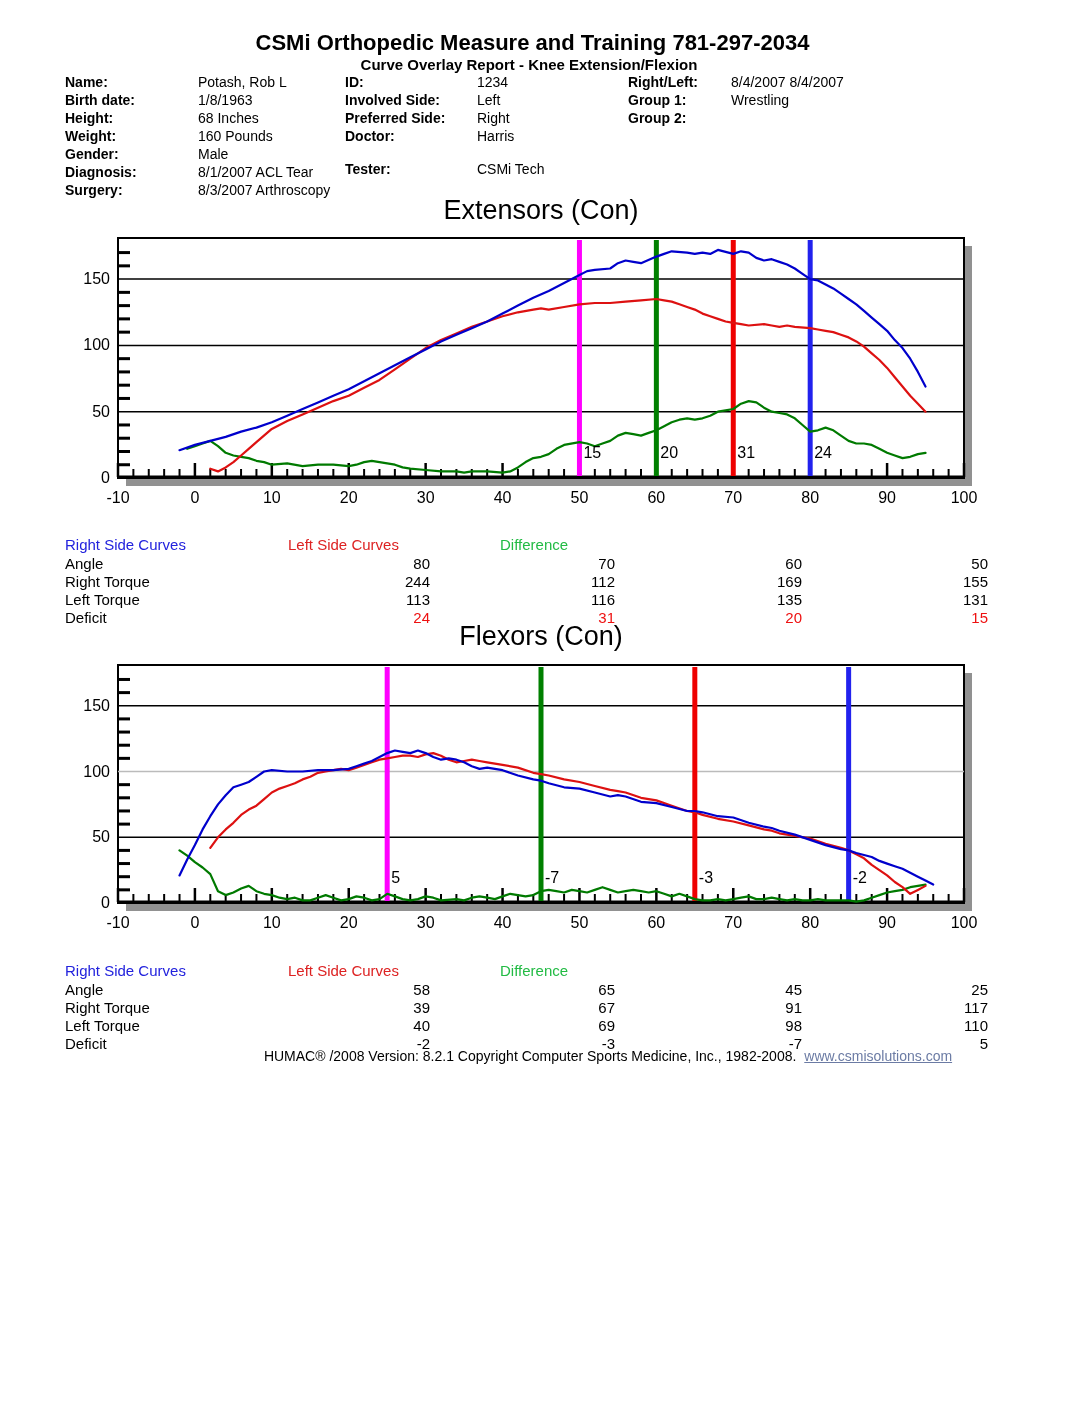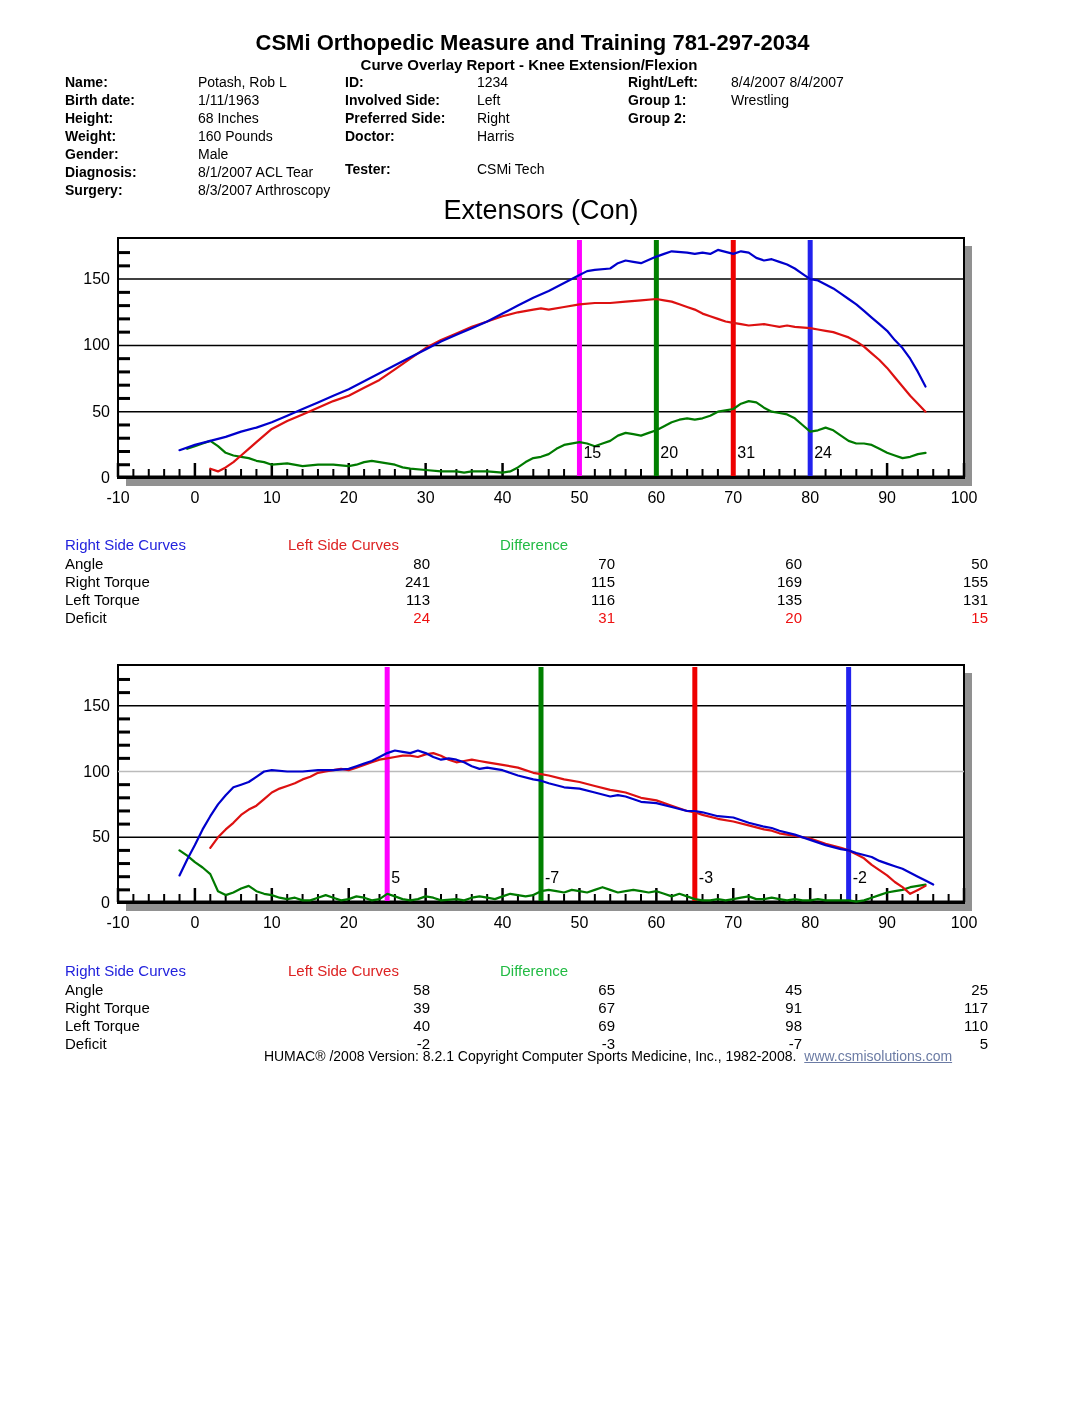--- a/index.html
+++ b/index.html
@@ -30,21 +30,21 @@
 </head>
 <body>
 
 <div class="page">
 
   <div class="abs report-title">CSMi Orthopedic Measure and Training 781-297-2034</div>
   <div class="abs report-subtitle">Curve Overlay Report - Knee Extension/Flexion</div>
 
   <div class="abs info-grid">
       <div class="info-row" style="left: 65px; top: 0px;"><span class="info-label" style="width: 133px;">Name:</span><span>Potash, Rob L</span></div>
-      <div class="info-row" style="left: 65px; top: 18px;"><span class="info-label" style="width: 133px;">Birth date:</span><span>1/11/1963</span></div>
+      <div class="info-row" style="left: 65px; top: 18px;"><span class="info-label" style="width: 133px;">Birth date:</span><span>1/8/1963</span></div>
       <div class="info-row" style="left: 65px; top: 36px;"><span class="info-label" style="width: 133px;">Height:</span><span>68 Inches</span></div>
       <div class="info-row" style="left: 65px; top: 54px;"><span class="info-label" style="width: 133px;">Weight:</span><span>160 Pounds</span></div>
       <div class="info-row" style="left: 65px; top: 72px;"><span class="info-label" style="width: 133px;">Gender:</span><span>Male</span></div>
       <div class="info-row" style="left: 65px; top: 90px;"><span class="info-label" style="width: 133px;">Diagnosis:</span><span>8/1/2007 ACL Tear</span></div>
       <div class="info-row" style="left: 65px; top: 108px;"><span class="info-label" style="width: 133px;">Surgery:</span><span>8/3/2007 Arthroscopy</span></div>
       <div class="info-row" style="left: 345px; top: 0px;"><span class="info-label" style="width: 132px;">ID:</span><span>1234</span></div>
       <div class="info-row" style="left: 345px; top: 18px;"><span class="info-label" style="width: 132px;">Involved Side:</span><span>Left</span></div>
       <div class="info-row" style="left: 345px; top: 36px;"><span class="info-label" style="width: 132px;">Preferred Side:</span><span>Right</span></div>
       <div class="info-row" style="left: 345px; top: 54px;"><span class="info-label" style="width: 132px;">Doctor:</span><span>Harris</span></div>
       <div class="info-row" style="left: 345px; top: 72px;"><span class="info-label" style="width: 132px; margin-top: 15px;">Tester:</span><span>CSMi Tech</span></div>
@@ -163,36 +163,37 @@
   <div class="abs data-table data-table-1">
       <div class="tbl-legend" style="left: 0px; color: rgb(34, 34, 221);">Right Side Curves</div>
       <div class="tbl-legend" style="left: 223px; color: rgb(221, 34, 34);">Left Side Curves</div>
       <div class="tbl-legend" style="left: 435px; color: rgb(34, 187, 68);">Difference</div>
       <div class="tbl-row-label" style="left: 0px; top: 19px;">Angle</div>
       <div class="tbl-cell" style="left: 235px; top: 19px; color: rgb(0, 0, 0);">80</div>
       <div class="tbl-cell" style="left: 420px; top: 19px; color: rgb(0, 0, 0);">70</div>
       <div class="tbl-cell" style="left: 607px; top: 19px; color: rgb(0, 0, 0);">60</div>
       <div class="tbl-cell" style="left: 793px; top: 19px; color: rgb(0, 0, 0);">50</div>
       <div class="tbl-row-label" style="left: 0px; top: 37px;">Right Torque</div>
-      <div class="tbl-cell" style="left: 235px; top: 37px; color: rgb(0, 0, 0);">241</div>
-      <div class="tbl-cell" style="left: 420px; top: 37px; color: rgb(0, 0, 0);">115</div>
+      <div class="tbl-cell" style="left: 235px; top: 37px; color: rgb(0, 0, 0);">244</div>
+      <div class="tbl-cell" style="left: 420px; top: 37px; color: rgb(0, 0, 0);">112</div>
       <div class="tbl-cell" style="left: 607px; top: 37px; color: rgb(0, 0, 0);">169</div>
       <div class="tbl-cell" style="left: 793px; top: 37px; color: rgb(0, 0, 0);">155</div>
       <div class="tbl-row-label" style="left: 0px; top: 55px;">Left Torque</div>
       <div class="tbl-cell" style="left: 235px; top: 55px; color: rgb(0, 0, 0);">113</div>
       <div class="tbl-cell" style="left: 420px; top: 55px; color: rgb(0, 0, 0);">116</div>
       <div class="tbl-cell" style="left: 607px; top: 55px; color: rgb(0, 0, 0);">135</div>
       <div class="tbl-cell" style="left: 793px; top: 55px; color: rgb(0, 0, 0);">131</div>
       <div class="tbl-row-label" style="left: 0px; top: 73px;">Deficit</div>
       <div class="tbl-cell" style="left: 235px; top: 73px; color: rgb(238, 17, 17);">24</div>
       <div class="tbl-cell" style="left: 420px; top: 73px; color: rgb(238, 17, 17);">31</div>
       <div class="tbl-cell" style="left: 607px; top: 73px; color: rgb(238, 17, 17);">20</div>
       <div class="tbl-cell" style="left: 793px; top: 73px; color: rgb(238, 17, 17);">15</div>
     </div>
 
+  <div class="abs chart-title chart-title-2">Flexors (Con)</div>
   <svg class="chart-svg chart-svg-2" viewBox="0 0 940 292" width="940" height="292">
       <rect x="56" y="20" width="846" height="238" fill="#919191"></rect>
       <rect x="48" y="12" width="846" height="238" fill="#ffffff" stroke="#000" stroke-width="2"></rect>
       <line x1="48" y1="184.2541436464088" x2="894" y2="184.2541436464088" stroke="#000000" stroke-width="1.5"></line>
       <line x1="48" y1="118.50828729281761" x2="894" y2="118.50828729281761" stroke="#bbbbbb" stroke-width="1.5"></line>
       <line x1="48" y1="52.76243093922653" x2="894" y2="52.76243093922653" stroke="#000000" stroke-width="1.5"></line>
       <line x1="49" y1="236.85082872928172" x2="60" y2="236.85082872928172" stroke="#000" stroke-width="3"></line>
       <line x1="49" y1="223.70165745856355" x2="60" y2="223.70165745856355" stroke="#000" stroke-width="3"></line>
       <line x1="49" y1="210.55248618784526" x2="60" y2="210.55248618784526" stroke="#000" stroke-width="3"></line>
       <line x1="49" y1="197.4033149171271" x2="60" y2="197.4033149171271" stroke="#000" stroke-width="3"></line>

